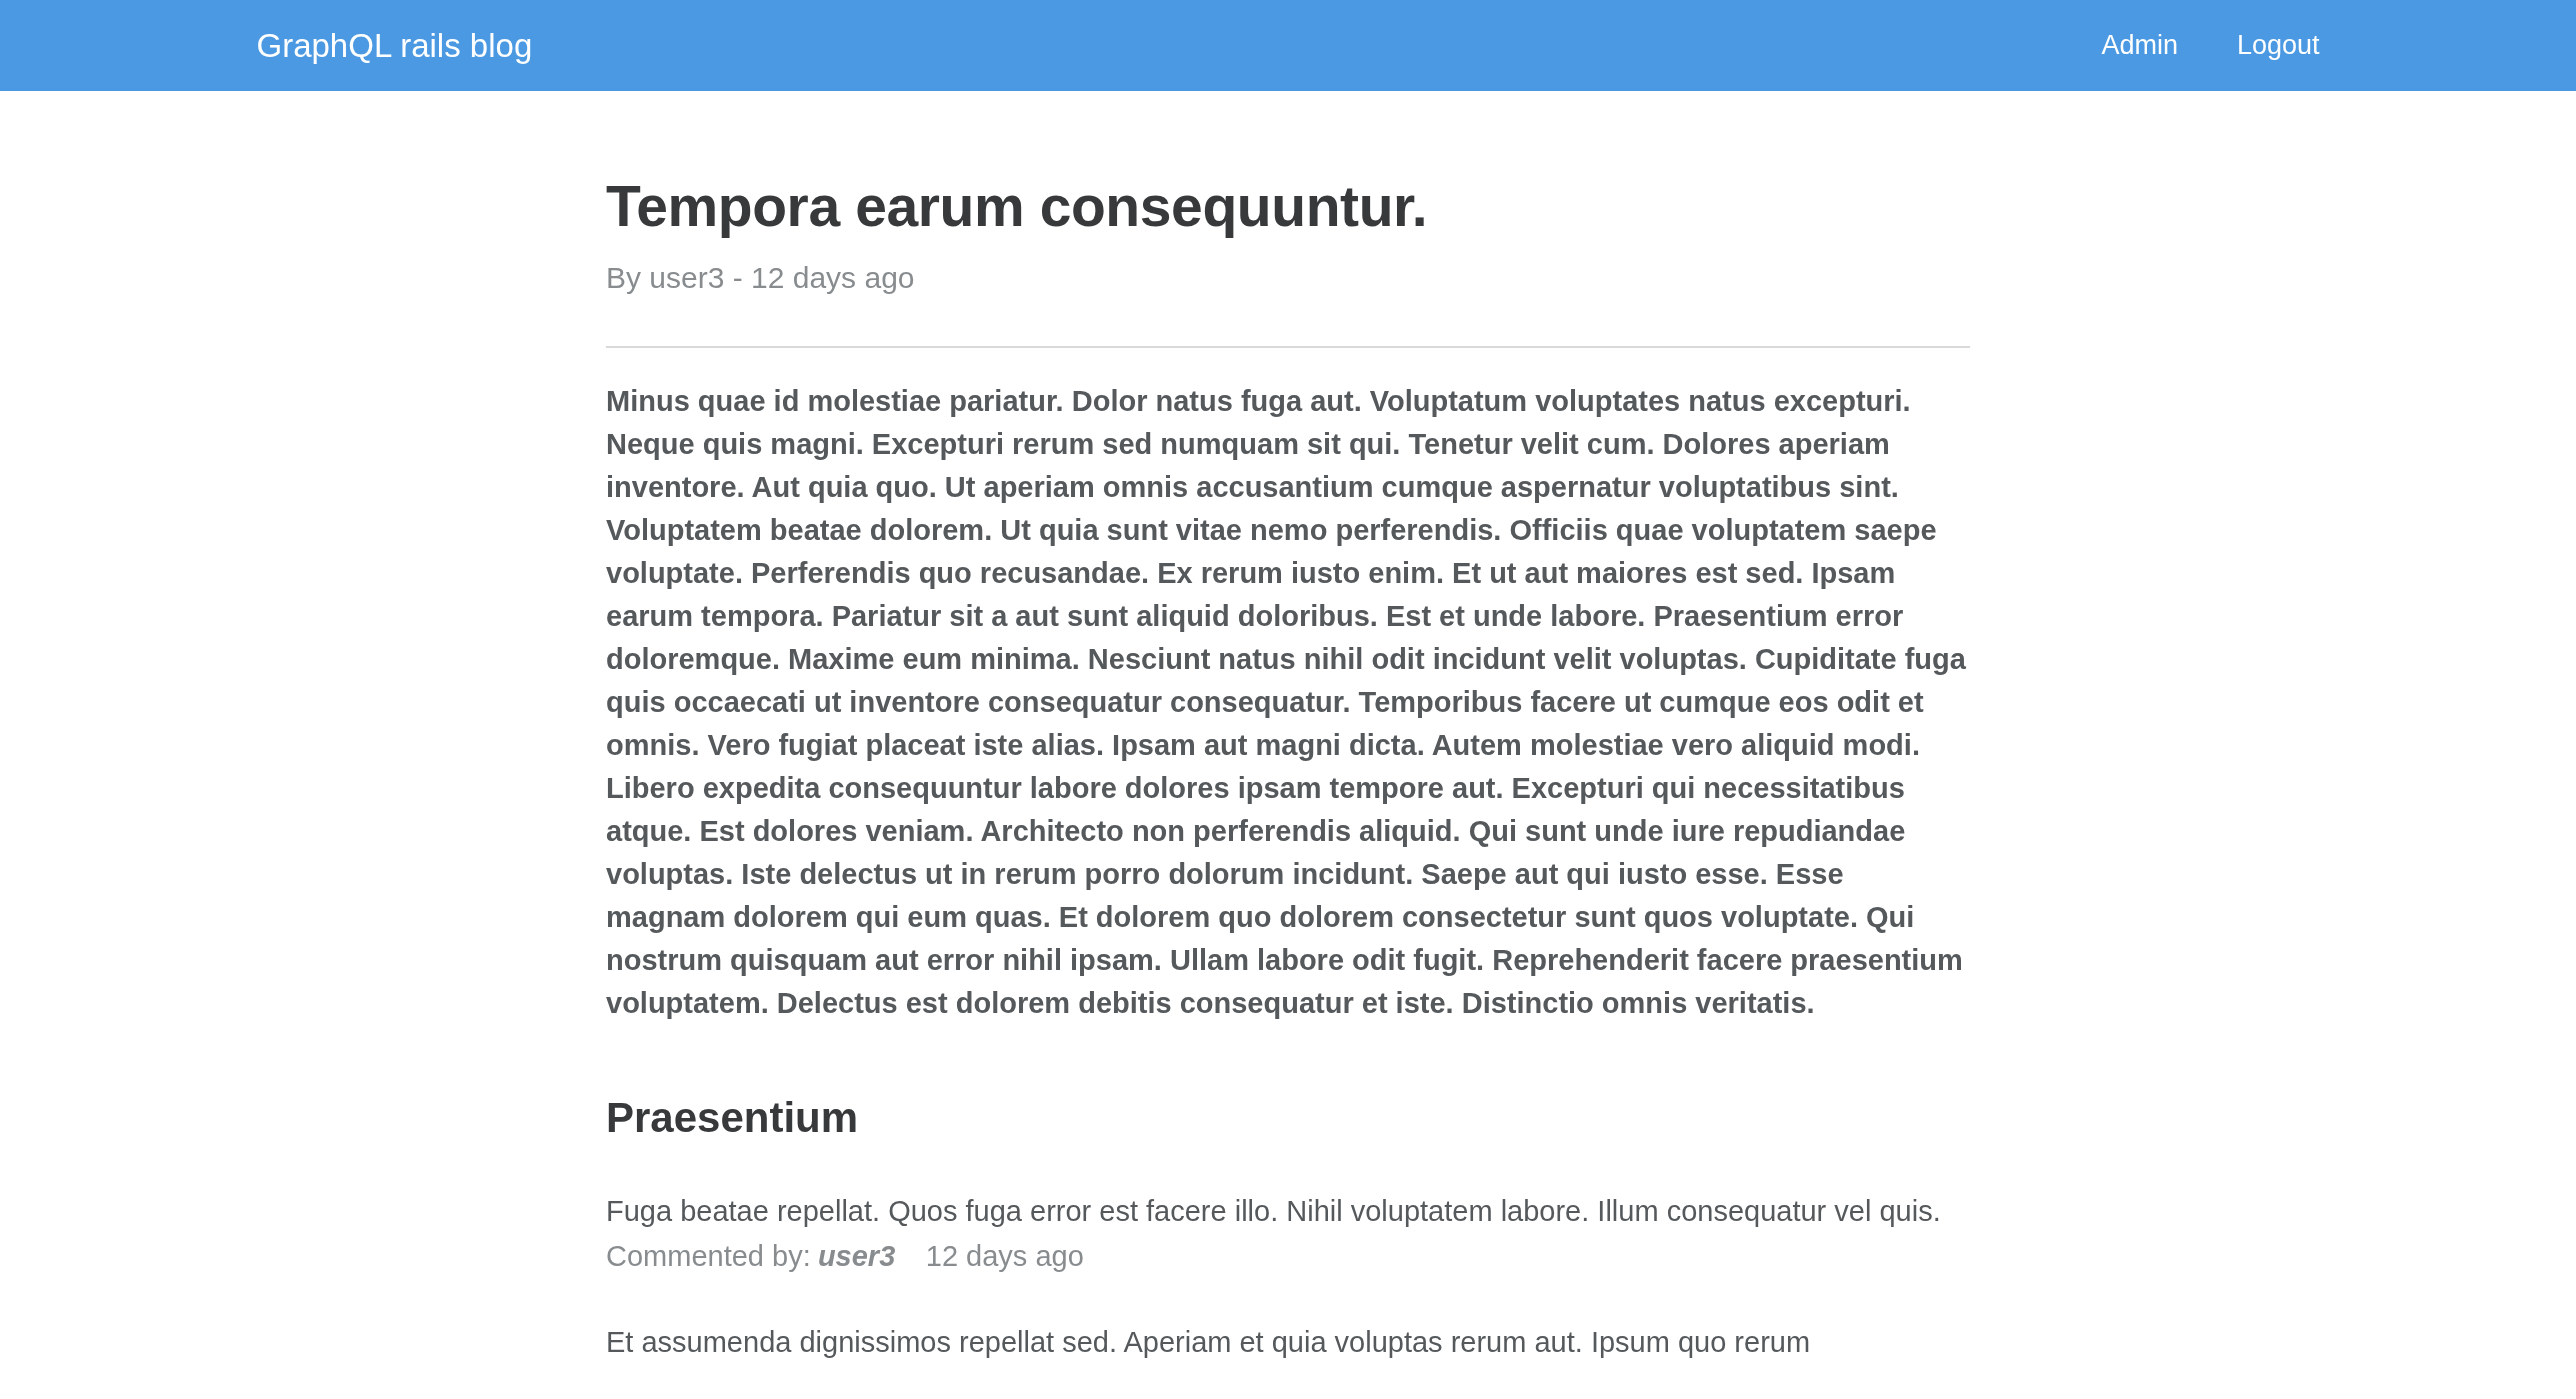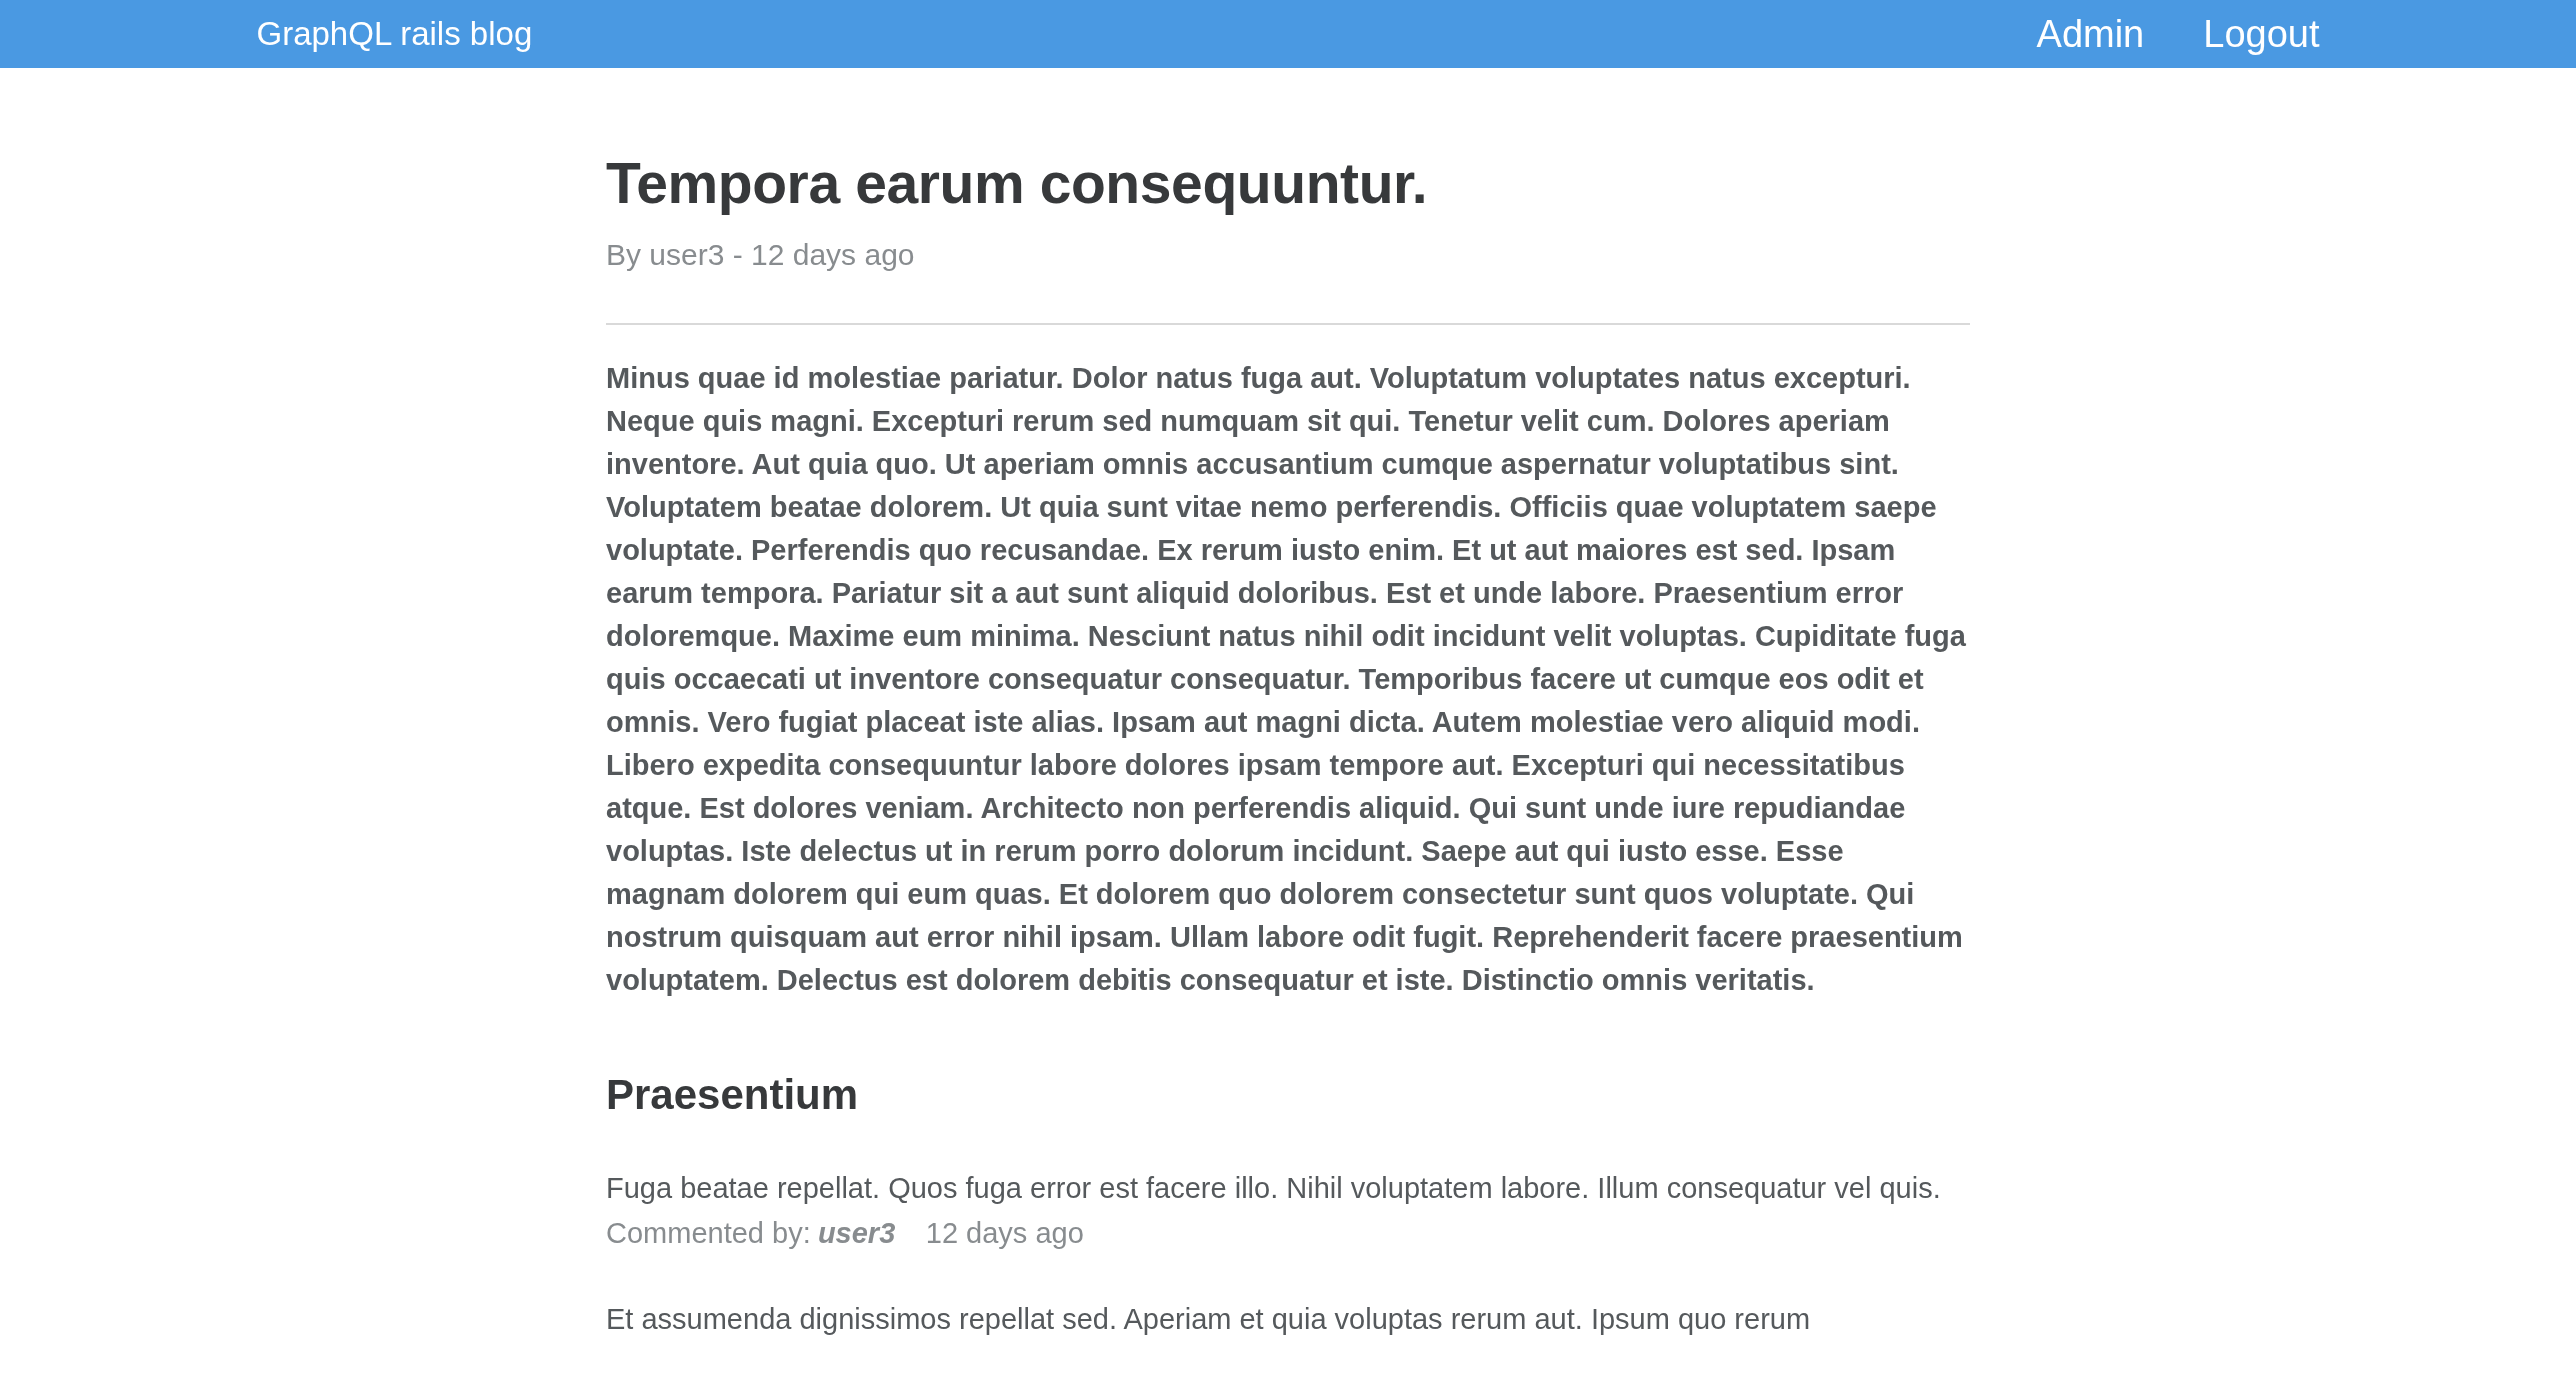--- a/index.html
+++ b/index.html
@@ -14,21 +14,21 @@
   * { box-sizing: border-box; }
   html, body {
     margin: 0; padding: 0;
   }
   body {
     width: 2576px; height: 1399px; overflow: hidden;
     background: var(--page_bg);
     font-family: "Liberation Sans", sans-serif;
   }
   .navbar {
-    height: 68px;
+    height: 91px;
     background: var(--accent);
     display: flex;
     align-items: center;
   }
   .nav-inner {
     width: 2063px;
     margin: 0 auto;
     display: flex;
     justify-content: space-between;
     align-items: center;
@@ -38,21 +38,21 @@
     font-size: 33px;
     text-decoration: none;
     cursor: pointer;
   }
   .nav-links {
     display: flex;
     gap: 59px;
   }
   .nav-links a {
     color: var(--navbar_text);
-    font-size: 38px;
+    font-size: 27px;
     text-decoration: none;
     cursor: pointer;
   }
   main {
     width: 1364px;
     margin: 3px auto;
   }
   .post-title {
     margin: 81px 0 0 0;
     font-size: 57px;

